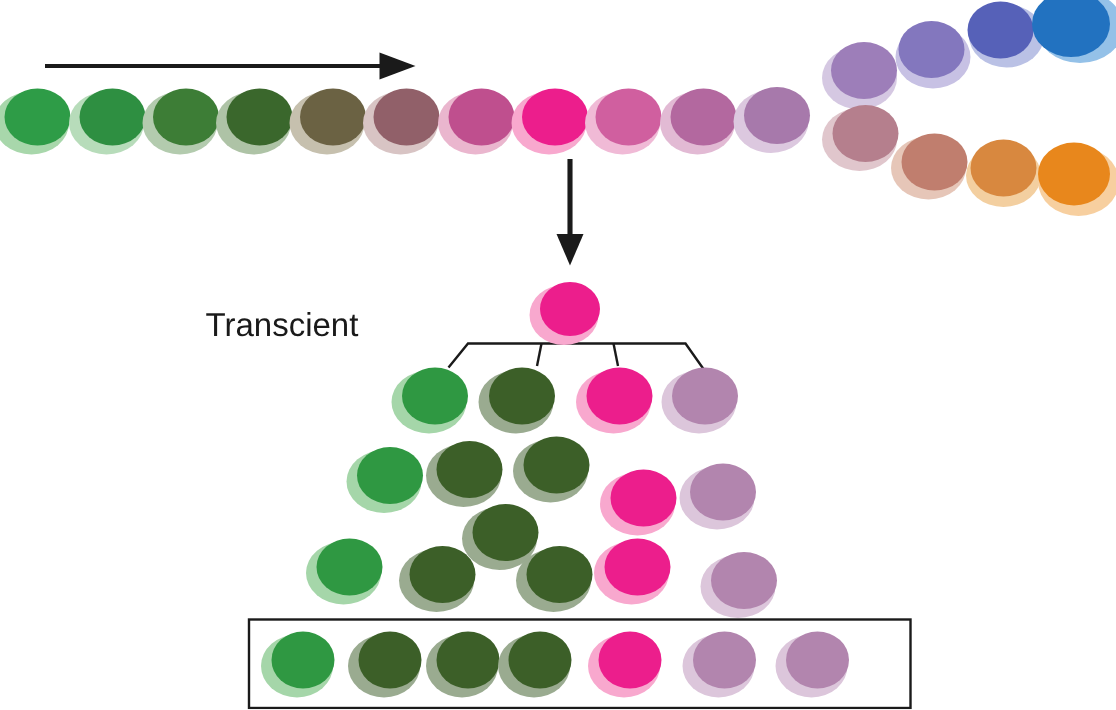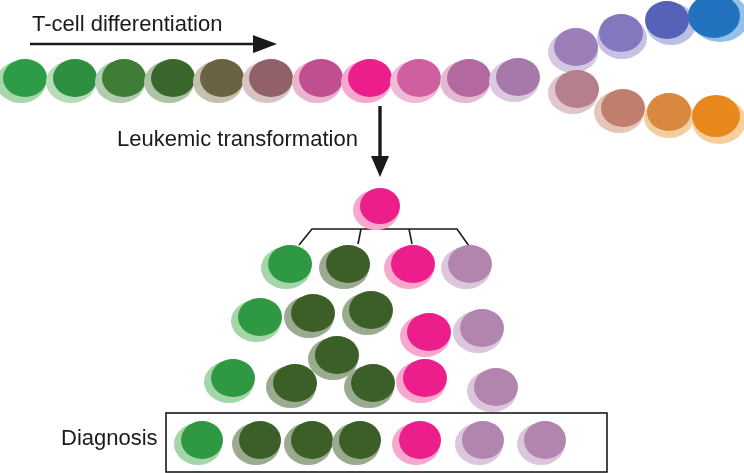--- a/index.html
+++ b/index.html
@@ -103,21 +103,19 @@
       <ellipse cx="356" cy="444" rx="24" ry="21" fill="#9AAB90"></ellipse>
       <ellipse cx="360" cy="440" rx="21" ry="19" fill="#3C5F28"></ellipse>
       <ellipse cx="416" cy="444" rx="24" ry="21" fill="#F8A8CE"></ellipse>
       <ellipse cx="420" cy="440" rx="21" ry="19" fill="#EC1E8C"></ellipse>
       <ellipse cx="479" cy="444" rx="24" ry="21" fill="#DCC6DB"></ellipse>
       <ellipse cx="483" cy="440" rx="21" ry="19" fill="#B285AE"></ellipse>
       <ellipse cx="541" cy="444" rx="24" ry="21" fill="#DCC6DB"></ellipse>
       <ellipse cx="545" cy="440" rx="21" ry="19" fill="#B285AE"></ellipse>
     </svg>
 
-  <div class="lbl" style="left:32px;top:12px;">T-cell differentiation</div>
-
-  <div class="lbl" style="left:117px;top:127px;">Leukemic transformation</div>
 
 
+  <div class="lbl" style="left:137px;top:205px;">Transcient</div>
 
-  <div class="lbl" style="left:61px;top:426px;">Diagnosis</div>
+
 
 </div>
 
 </body></html>

